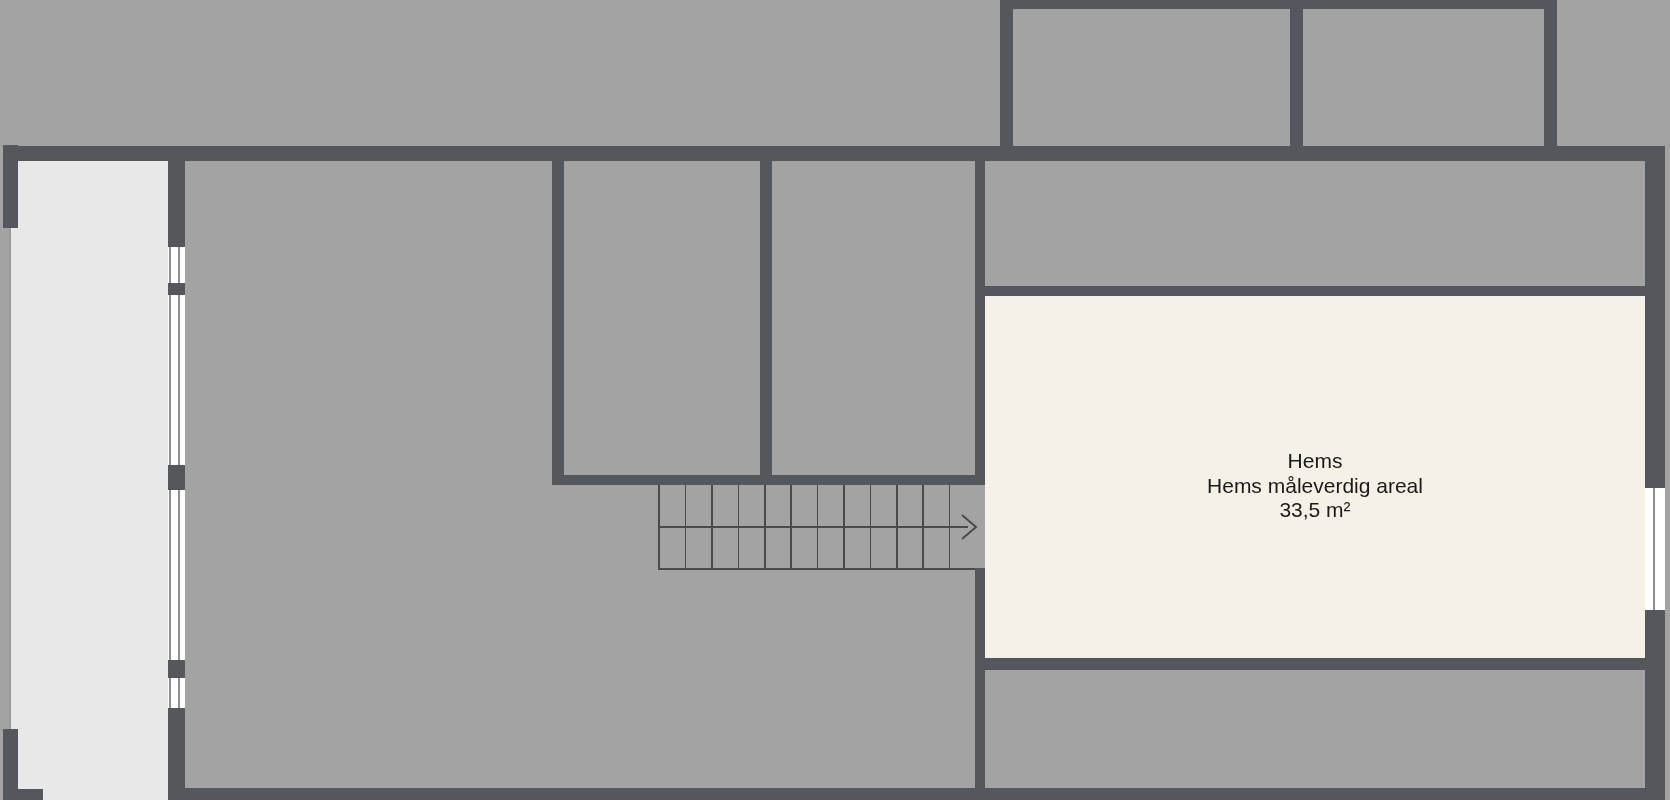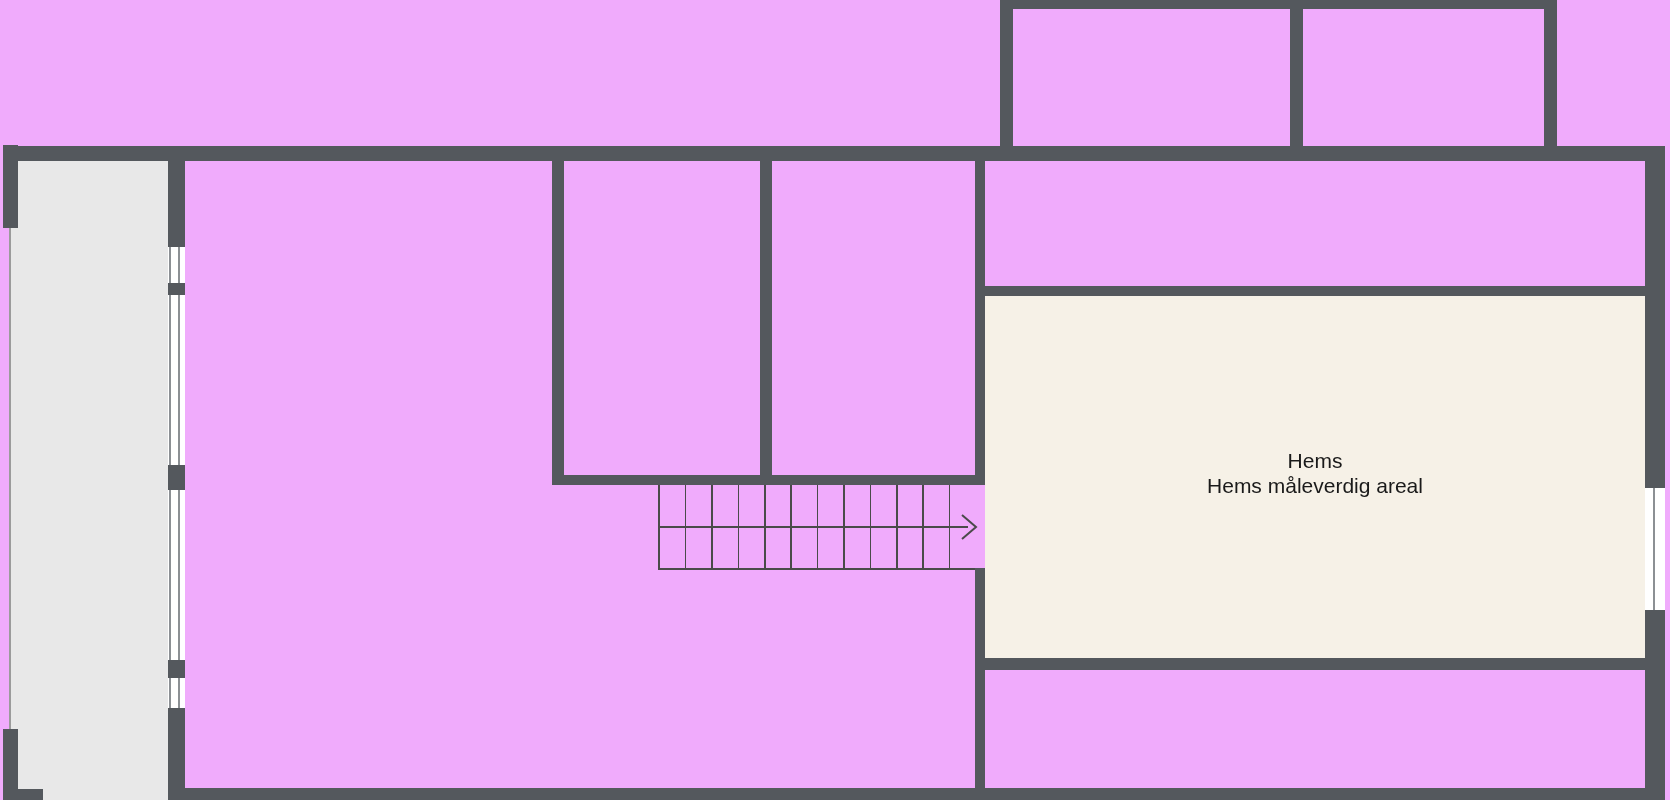--- a/index.html
+++ b/index.html
@@ -1,19 +1,19 @@
 <!DOCTYPE html>
 <html><head>
 <meta charset="utf-8">
 <style>
   html,body{margin:0;padding:0;background:#ffffff;}
   .plan{
     position:relative;
     width:1670px;height:800px;
-    background:#f0abfc;
+    background:#a3a3a3;
     overflow:hidden;
     font-family:"Liberation Sans", sans-serif;
   }
   .wall{position:absolute;background:#54585D;}
   .thinline{position:absolute;background:#9B9B9B;}
   .balcony{position:absolute;background:#E8E8E8;}
   .hems-fill{position:absolute;background:#F6F1E7;}
   
   .window{position:absolute;background:#ffffff;}
   .window.vwall::before,.window.vwall::after{
@@ -86,15 +86,16 @@
   <div class="stairs">
     <svg width="320" height="85">
       <line x1="0" y1="42" x2="308" y2="42" stroke="#4A4A4A" stroke-width="2"></line>
       <polyline points="302,30 316,42 302,54" fill="none" stroke="#4A4A4A" stroke-width="2"></polyline>
     </svg>
   </div>
 
   <div class="room-label">
     <div>Hems</div>
     <div>Hems måleverdig areal</div>
+    <div>33,5 m²</div>
   </div>
 
 </div>
 
 </body></html>

